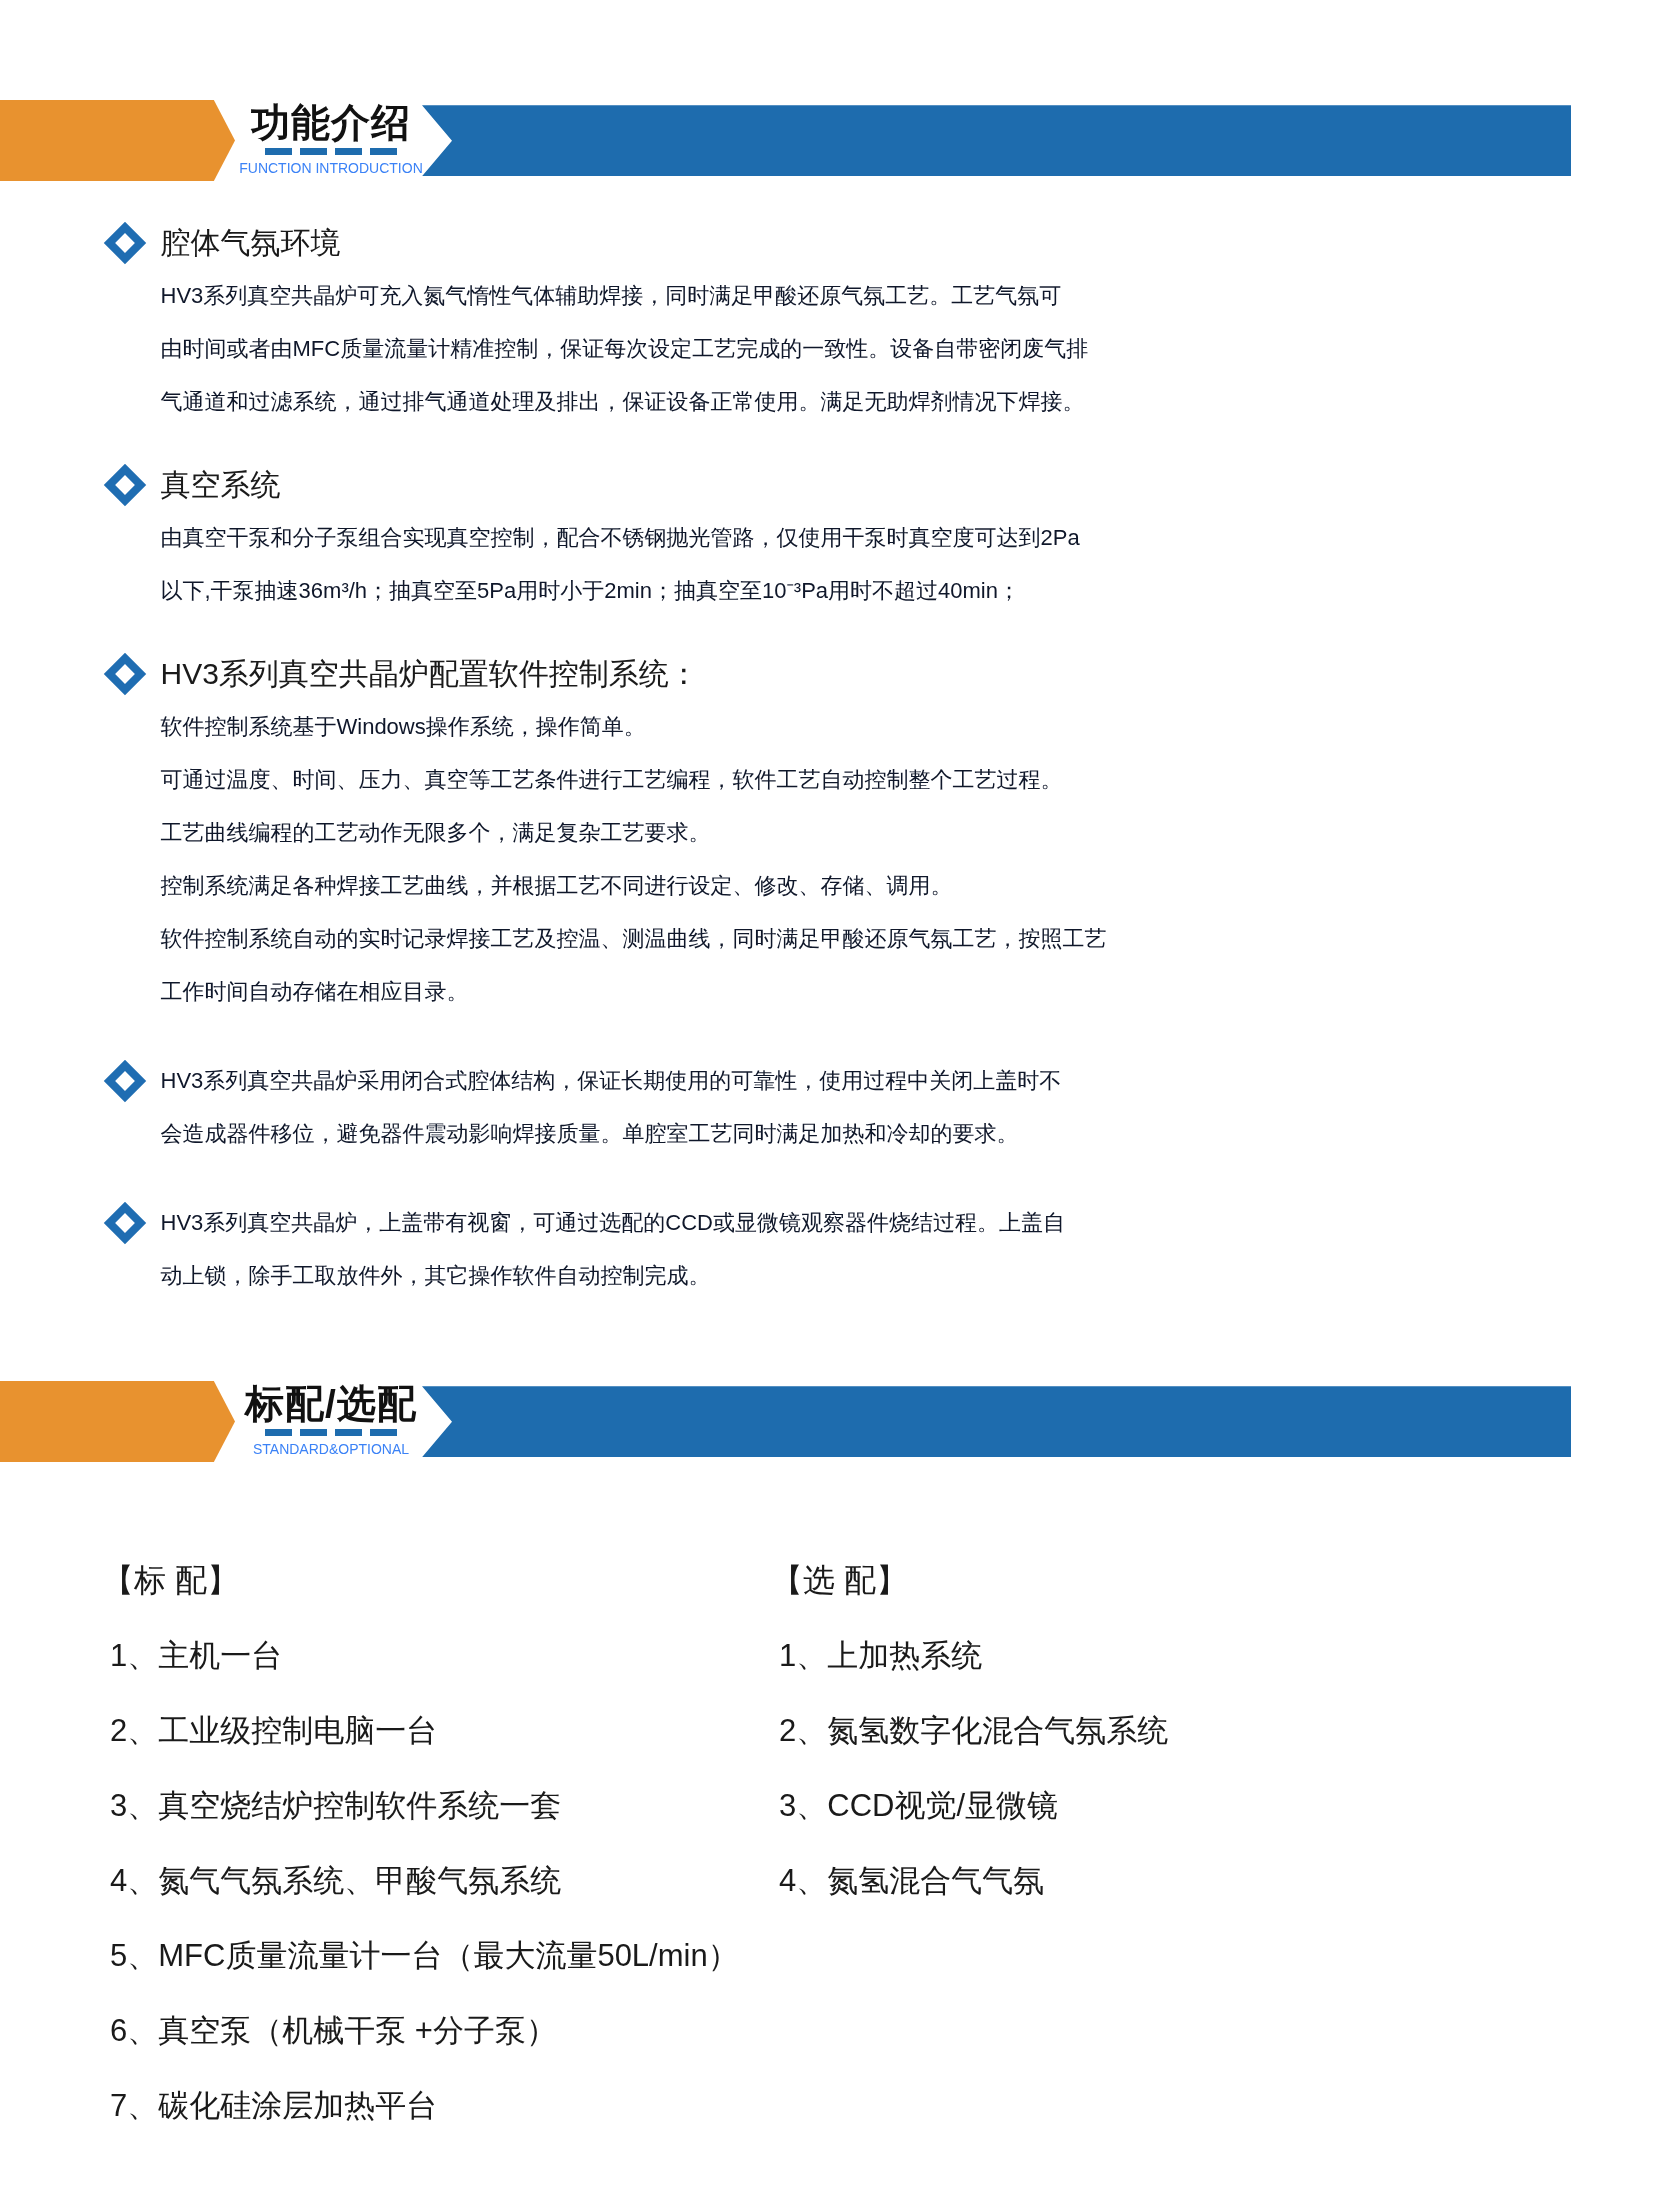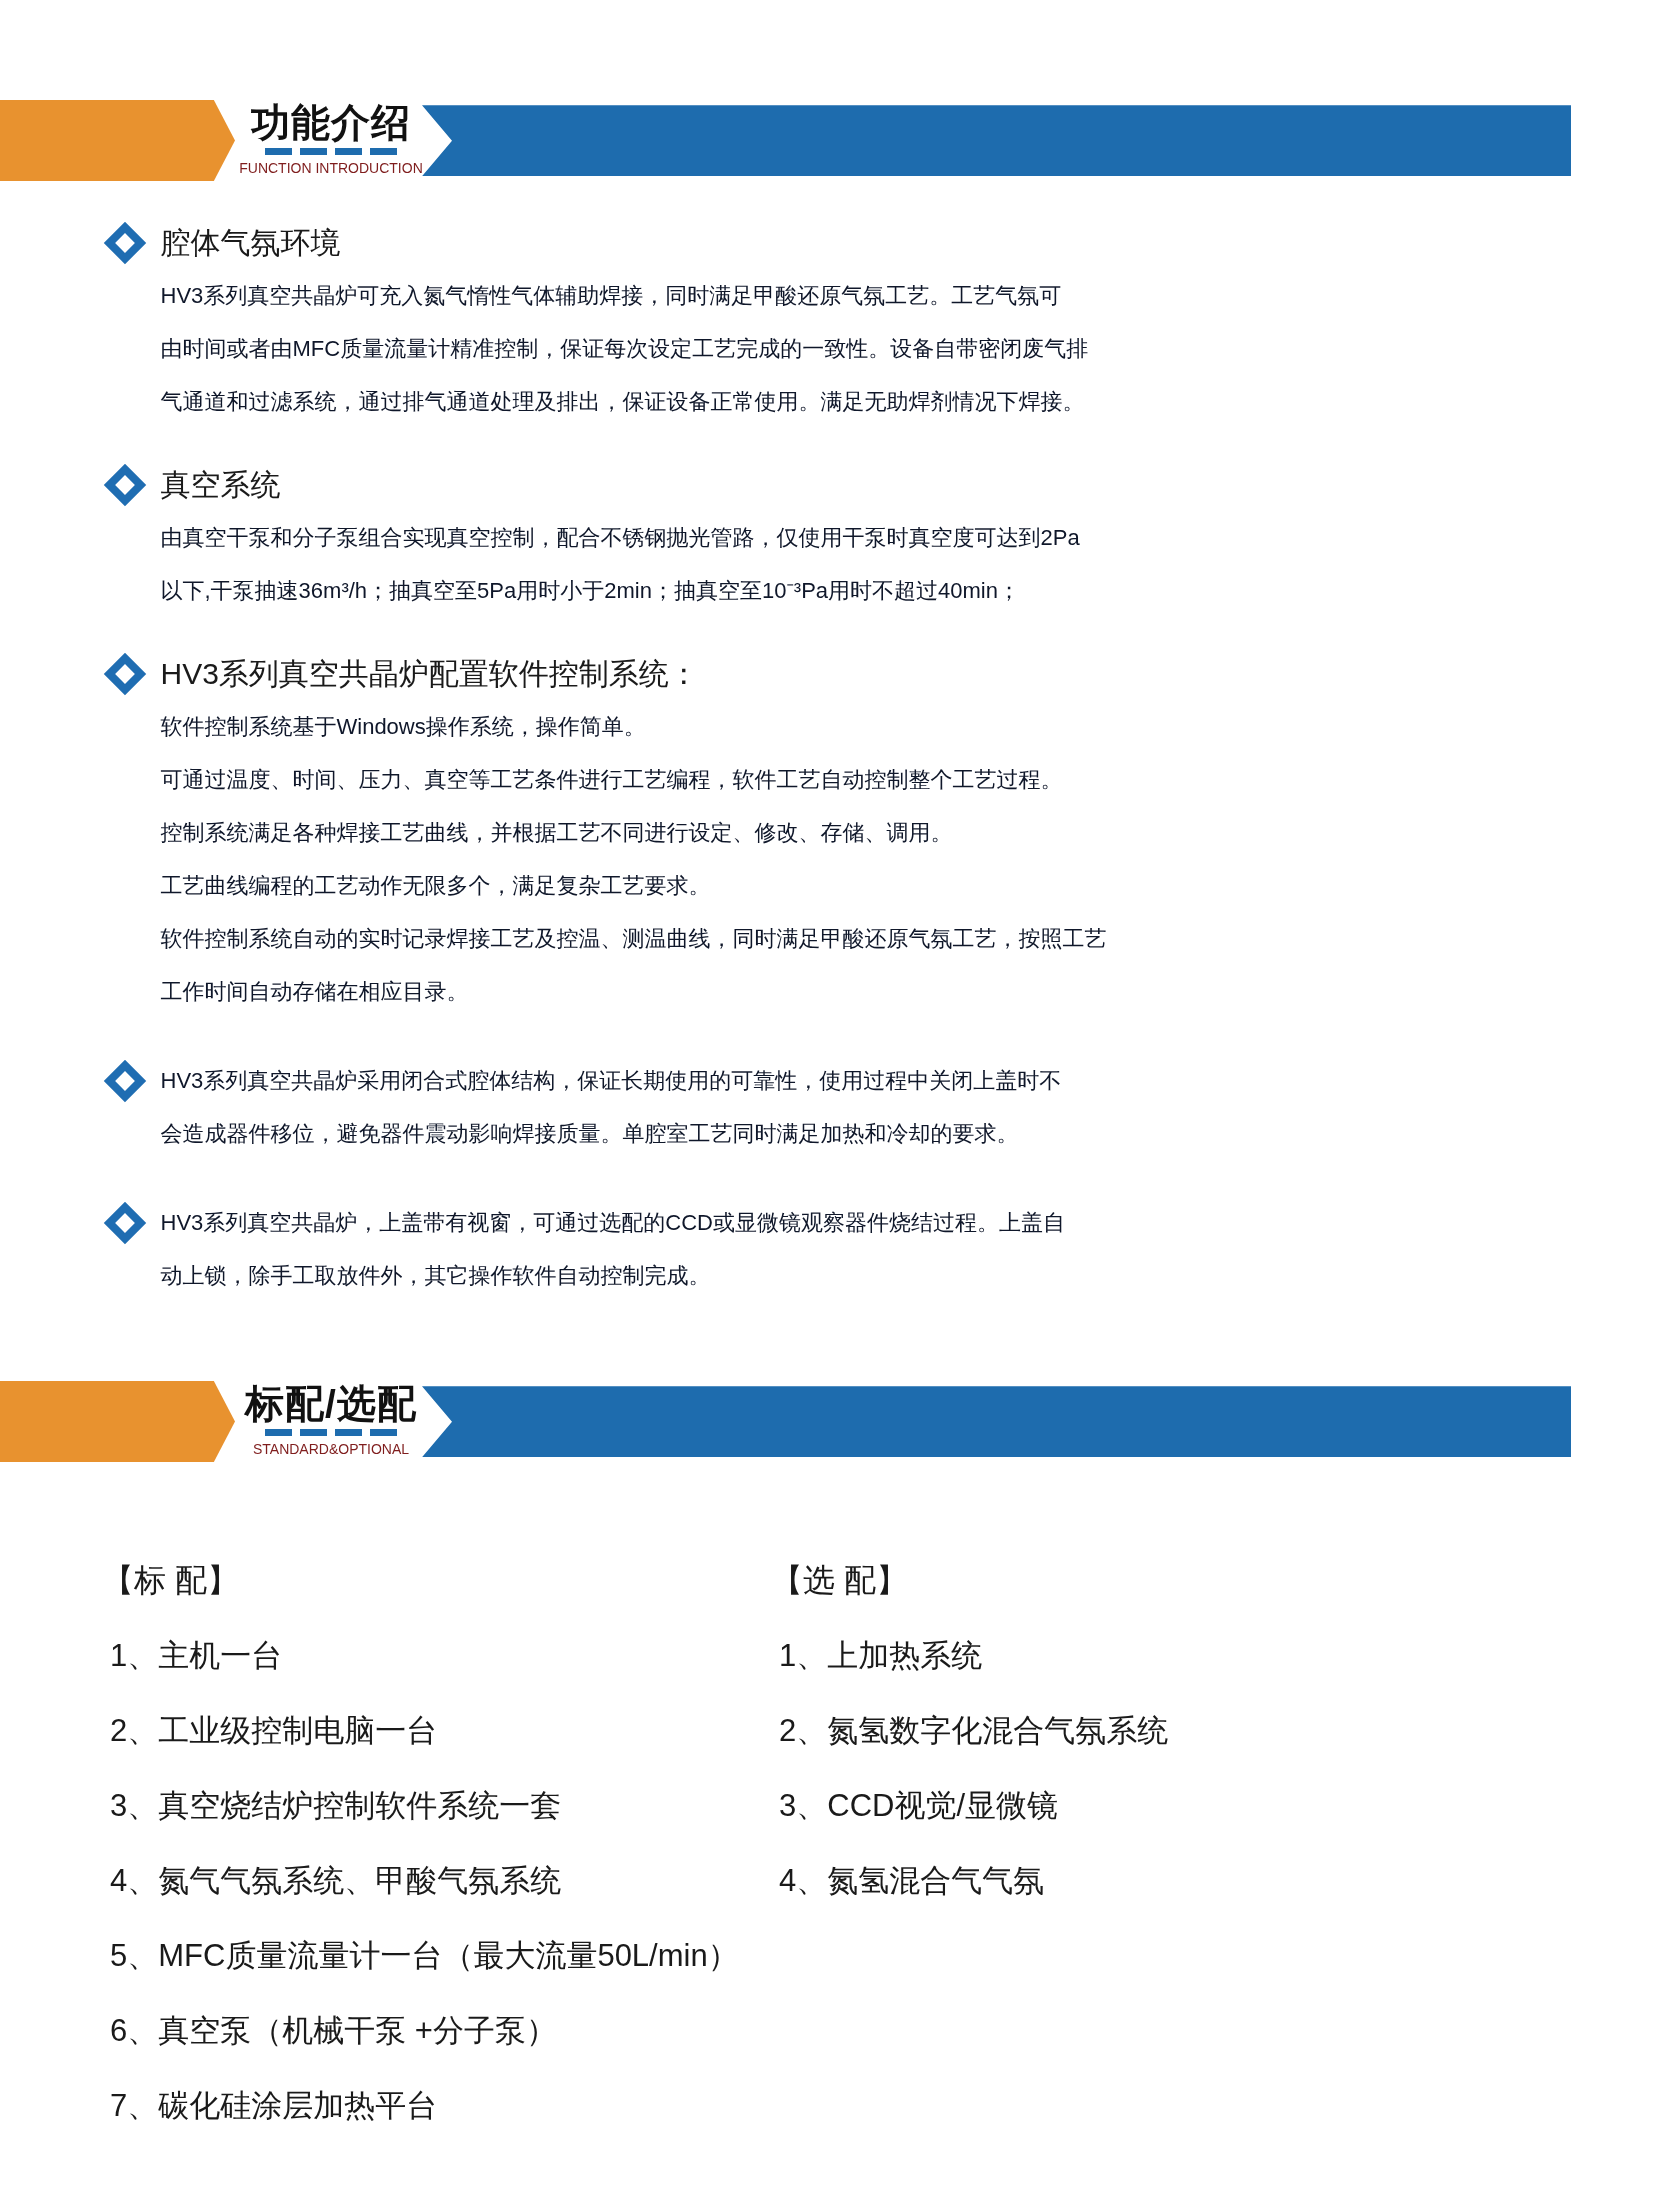--- a/index.html
+++ b/index.html
@@ -33,21 +33,21 @@
     position:absolute;left:239px;top:0;width:184px;height:81px;
     text-align:center;
   }
   .banner-title{
     font-size:39px;line-height:45px;font-weight:900;color:#111111;
     letter-spacing:1px;white-space:nowrap;
   }
   .banner-squares{display:flex;justify-content:center;gap:7.8px;margin-top:3.1px;}
   .banner-squares i{display:block;width:27px;height:7.3px;background:#1E6CAE;}
   .banner-subtitle{
-    margin-top:5.2px;font-size:14px;line-height:15.6px;color:#7f1d1d;
+    margin-top:5.2px;font-size:14px;line-height:15.6px;color:#3b82f6;
     font-weight:500;white-space:nowrap;letter-spacing:0px;
   }
 
   
   .features{position:absolute;top:216px;left:0;width:1654px;}
   .sec-row{display:flex;align-items:flex-start;margin-bottom:30px;margin-left:8px;}
   .sec-row--sw{margin-bottom:36px;}
   .bullet{flex:none;width:44px;height:44px;margin-left:95px;margin-top:5.2px;
     display:flex;align-items:center;justify-content:center;}
   .diamond{display:block;box-sizing:border-box;width:30px;height:30px;
@@ -111,22 +111,22 @@
     </div>
 
     <div class="sec-row sec-row--sw">
       <span class="bullet">
           <i class="diamond"></i>
         </span>
       <div class="sec-text">
         <div class="sec-title">HV3系列真空共晶炉配置软件控制系统：</div>
         <p class="line">软件控制系统基于Windows操作系统，操作简单。</p>
         <p class="line">可通过温度、时间、压力、真空等工艺条件进行工艺编程，软件工艺自动控制整个工艺过程。</p>
+        <p class="line">工艺曲线编程的工艺动作无限多个，满足复杂工艺要求。</p>
         <p class="line">控制系统满足各种焊接工艺曲线，并根据工艺不同进行设定、修改、存储、调用。</p>
-        <p class="line">工艺曲线编程的工艺动作无限多个，满足复杂工艺要求。</p>
         <p class="line">软件控制系统自动的实时记录焊接工艺及控温、测温曲线，同时满足甲酸还原气氛工艺，按照工艺</p>
         <p class="line">工作时间自动存储在相应目录。</p>
       </div>
     </div>
 
     <div class="sec-row sec-row--sw">
       <span class="bullet">
           <i class="diamond"></i>
         </span>
       <div class="sec-text">

